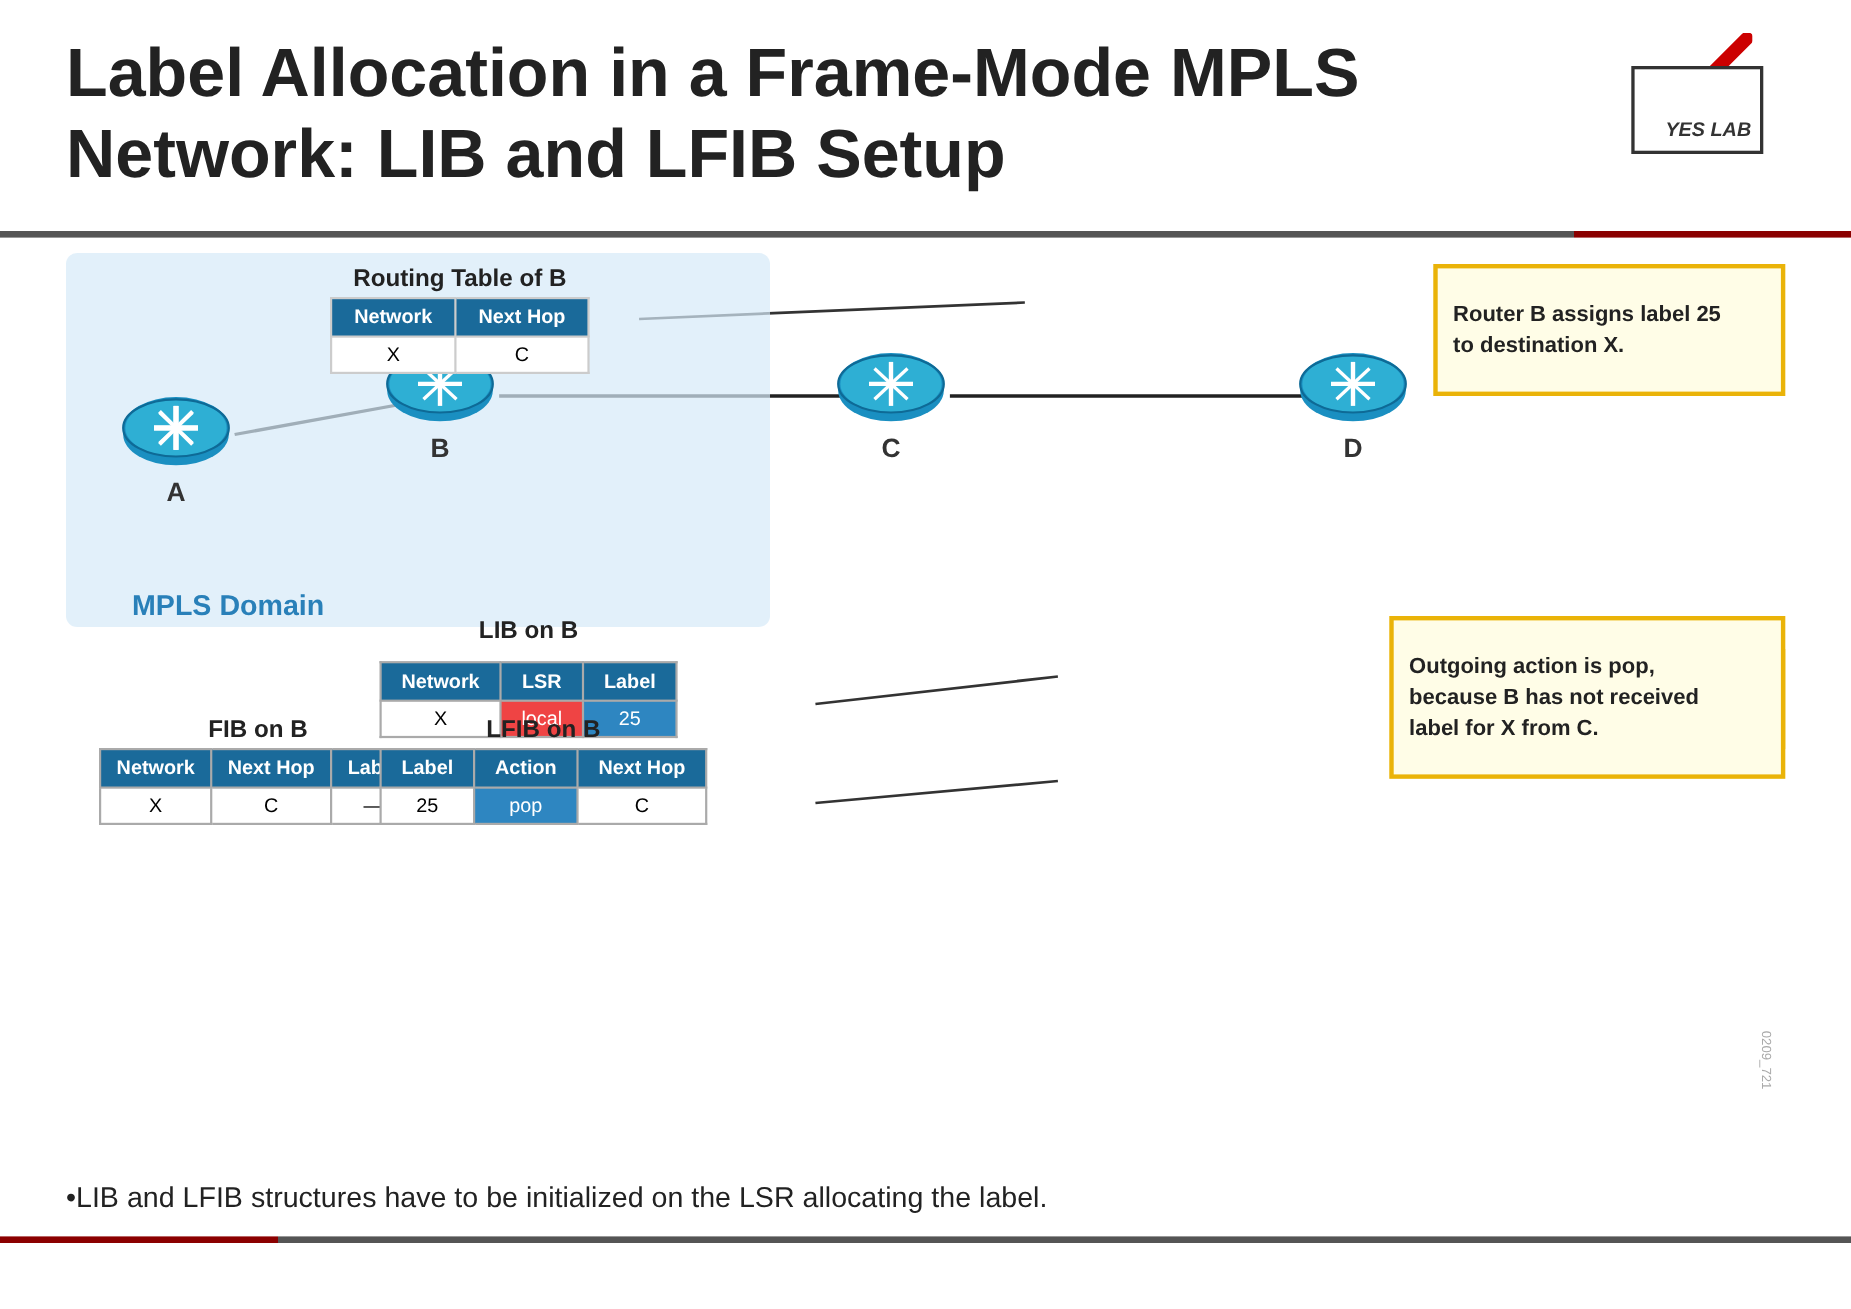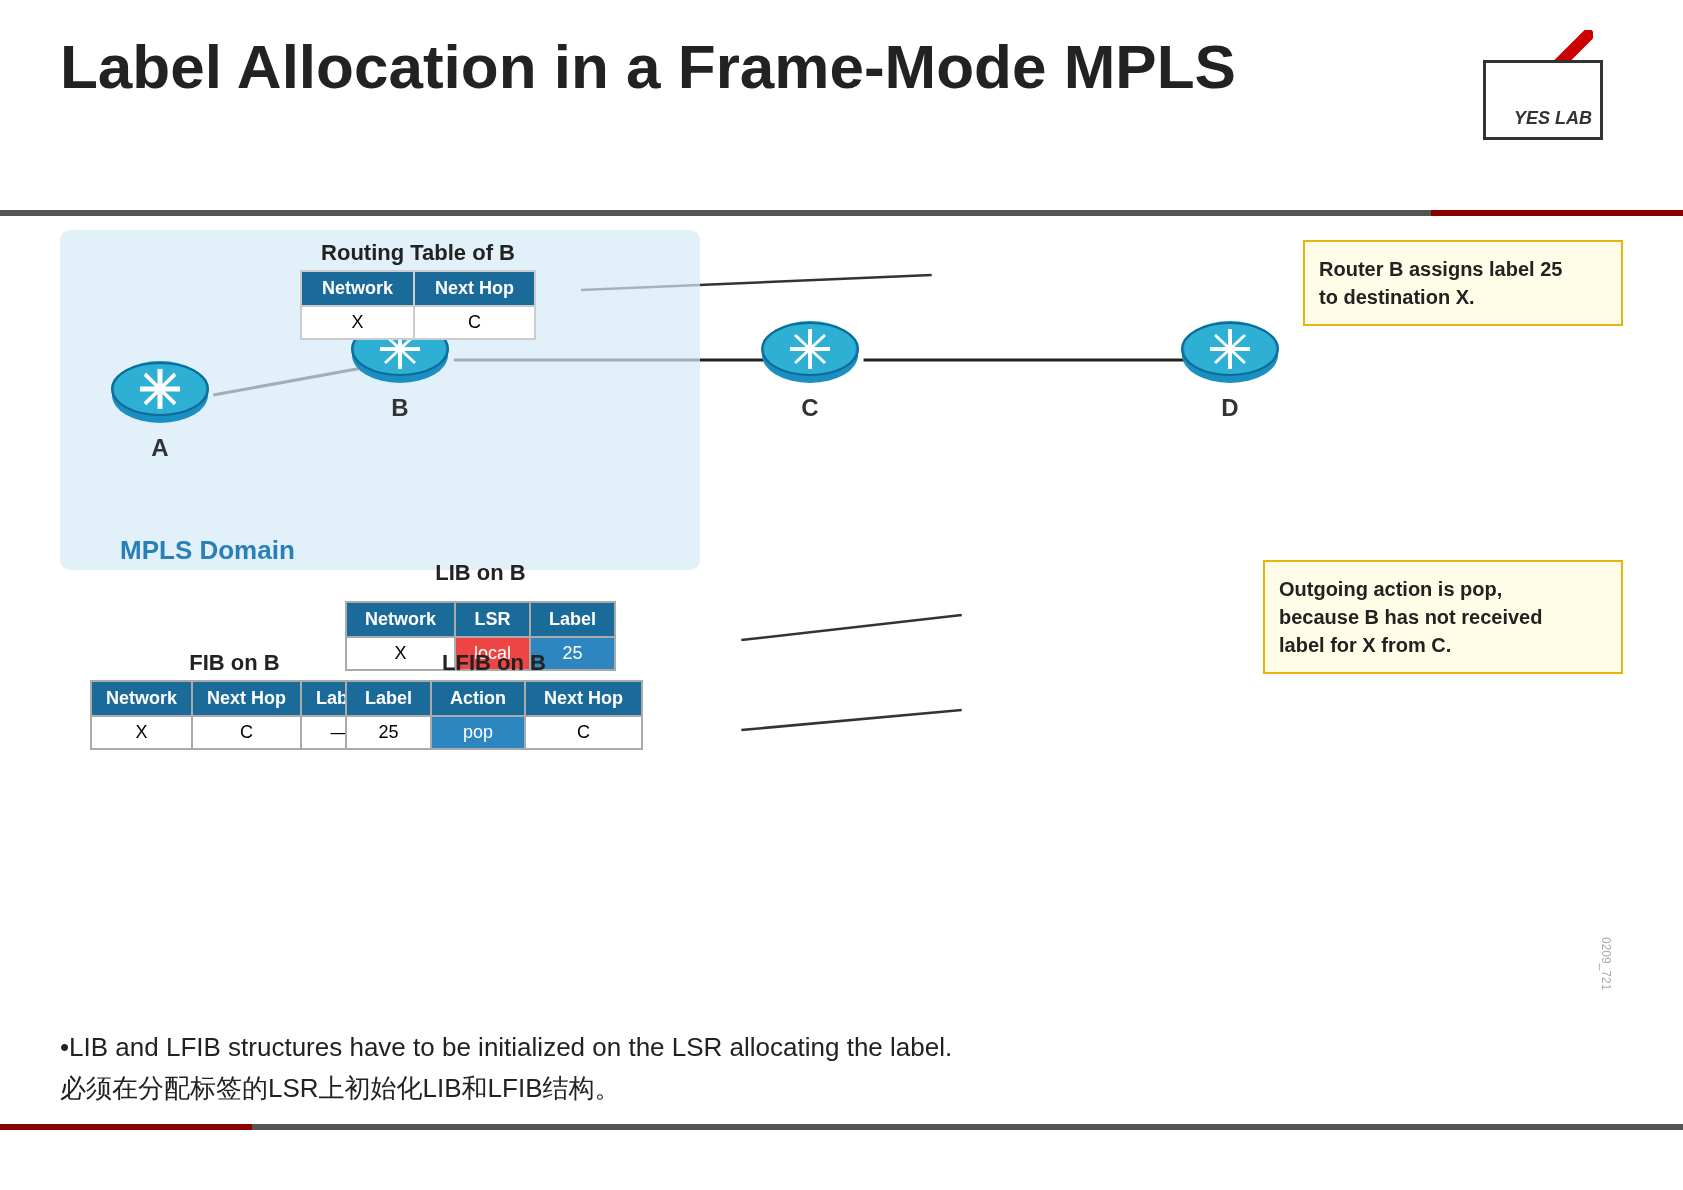--- a/index.html
+++ b/index.html
@@ -157,22 +157,22 @@
       font-size: 18px;
       text-align: center;
       padding: 5px 20px;
       border: 2px solid #ccc;
     }
 
     
     .info-box {
       position: absolute;
       background: #fffde7;
-      border: 2px solid #eab308;
-      padding: 13px 14px;
+      border: 4px solid #eab308;
+      padding: 28px 14px;
       font-size: 20px;
       font-weight: bold;
       color: #222;
       line-height: 1.4;
     }
     .info-box-1 {
       top: 20px;
       right: 0;
       width: 320px;
     }
@@ -305,20 +305,21 @@
       color: #aaa;
       writing-mode: vertical-rl;
     }
   </style>
 </head>
 <body>
 
 <div class="title-area">
   <div class="title-text">
     <span>Label Allocation in a Frame-Mode MPLS</span><br>
+    <span>Network: LIB and LFIB Setup</span>
   </div>
 </div>
 
 <div class="yes-lab">
   <svg class="yes-lab-checkmark" viewBox="0 0 100 70">
     <polyline points="5,40 35,65 95,5" fill="none" stroke="#cc0000" stroke-width="12" stroke-linecap="round" stroke-linejoin="round"></polyline>
   </svg>
   <div class="yes-lab-box">
     <span class="yes-lab-text">YES LAB</span>
   </div>
@@ -496,16 +497,15 @@
           <td class="td-c">C</td>
         </tr>
       </tbody>
     </table>
   </div>
 
 </div>
 
 <div class="bottom-text">
   <div>•LIB and LFIB structures have to be initialized on the LSR allocating the  label.</div>
-  <div class="bottom-text-chinese">必须在分配标签的LSR上初始化LIB和LFIB结构。</div>
 </div>
 
 <div class="watermark">0209_721</div>
 
 </body></html>

